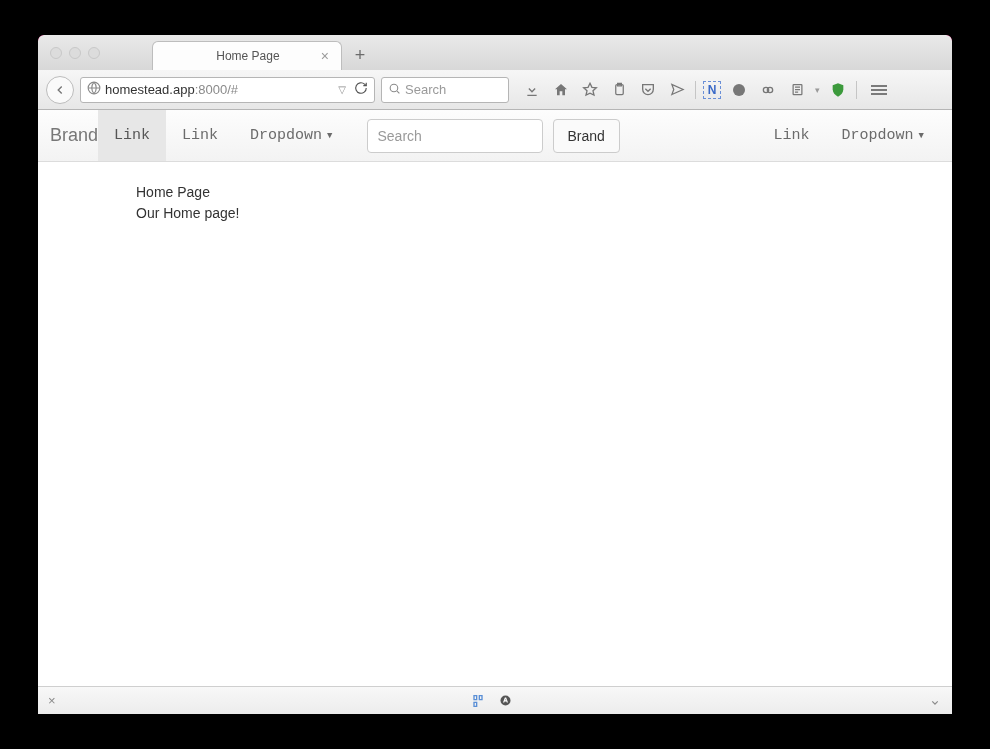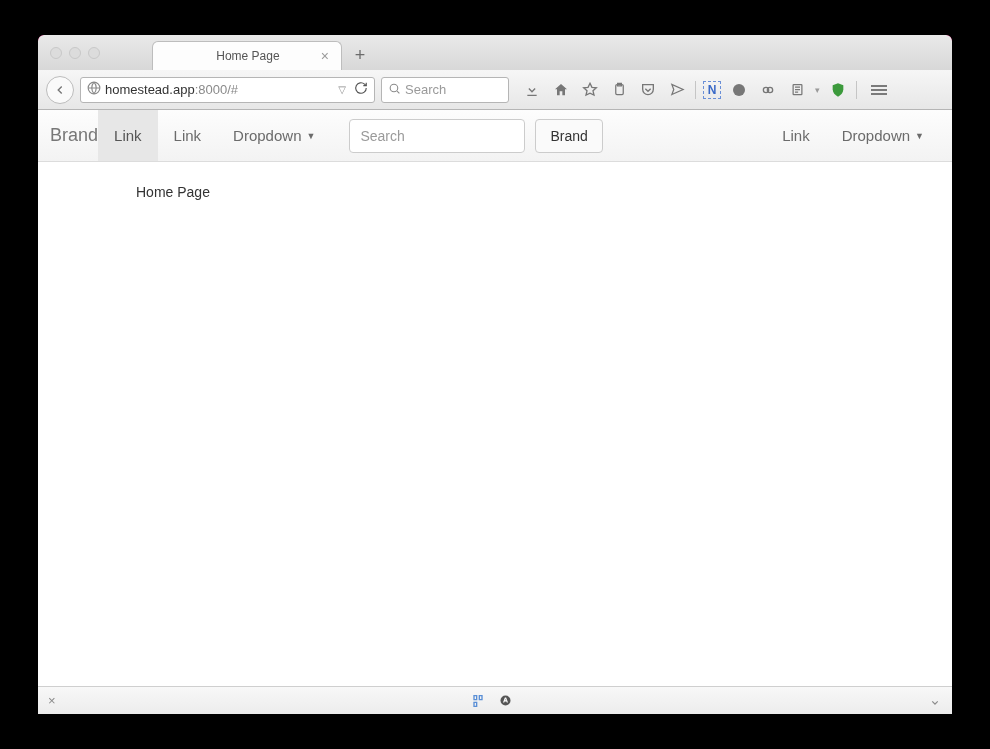--- a/index.html
+++ b/index.html
@@ -145,21 +145,21 @@
     .navbar {
       height:52px;
       background: linear-gradient(#fdfdfd, #f3f3f3);
       border-bottom:1px solid #dcdcdc;
       display:flex;
       align-items:center;
       padding:0 12px;
       font-size:15px;
     }
     .brand { color:#777; font-size:18px; padding-right:0; }
-    .nav-left, .nav-right { display:flex; align-items:flex-start; height:100%; }
+    .nav-left, .nav-right { display:flex; align-items:flex-start; height:100%;font-family:Liberation Mono, monospace; }
     .nav-item {
       padding:0 16px;
       height:100%;
       display:flex;
       align-items:center;
       color:#6b6b6b;
       cursor:pointer;
       gap:5px;
     }
     .nav-item.active { background:#e7e7e7; color:#555; }
@@ -354,20 +354,21 @@
         <div class="nav-item">
           <span>Dropdown</span>
           <span class="caret">▼</span>
         </div>
       </div>
     </div>
 
     <div class="content-scroll">
       <div class="page-content">
         <div>Home Page</div>
+        <div>Our Home page!</div>
       </div>
     </div>
 
     <div class="statusbar">
       <div class="sb-icon">×</div>
       <div class="sb-spacer"></div>
       <div class="sb-icon" style="color:#5a8fd6;">
         <svg width="16" height="16" viewBox="0 0 24 24" fill="none" stroke="currentColor" stroke-width="2">
             <path d="M6 4h4v6H6zM14 4h4v6h-4zM6 14h4v6H6z"></path>
           </svg>

